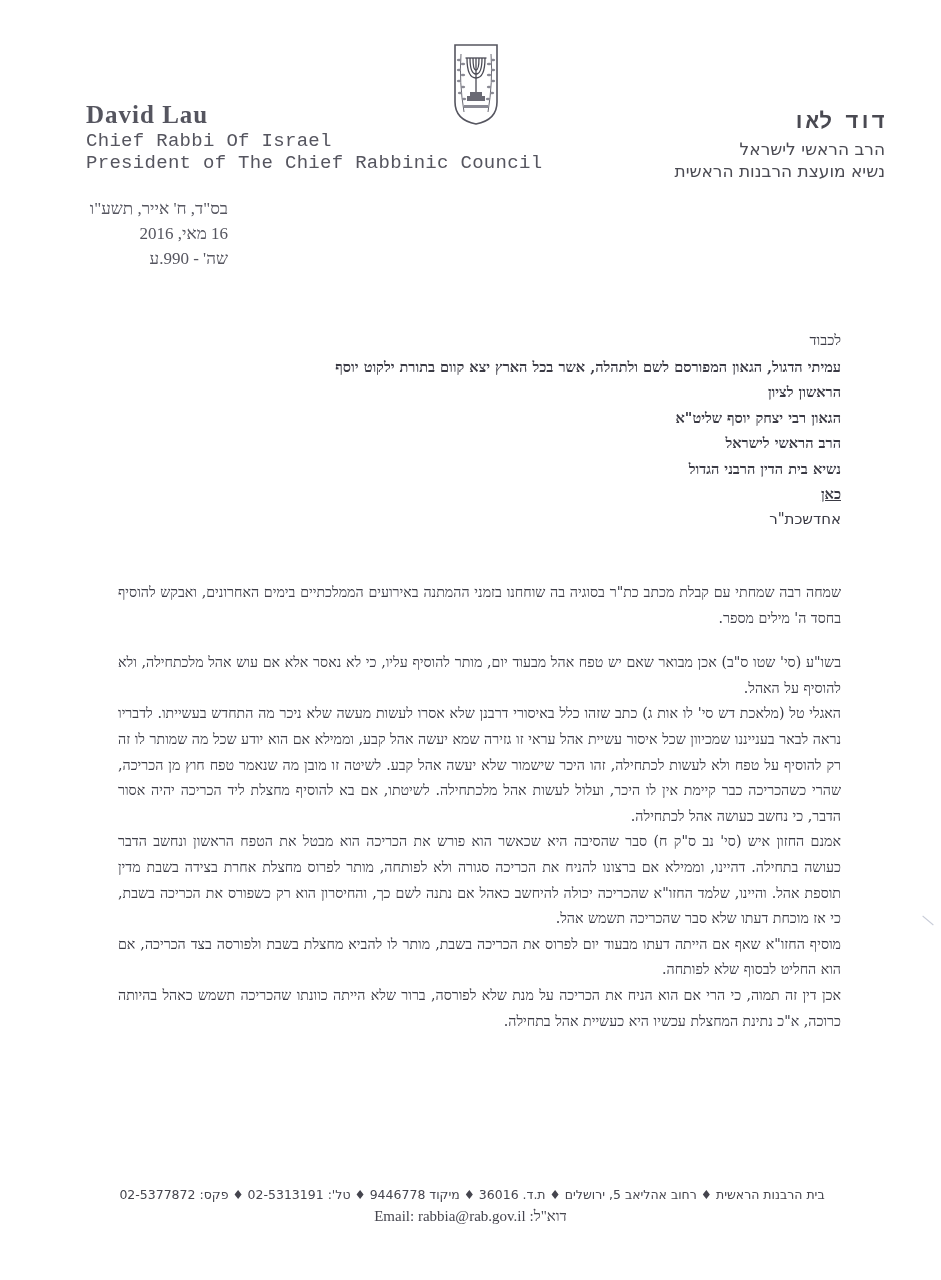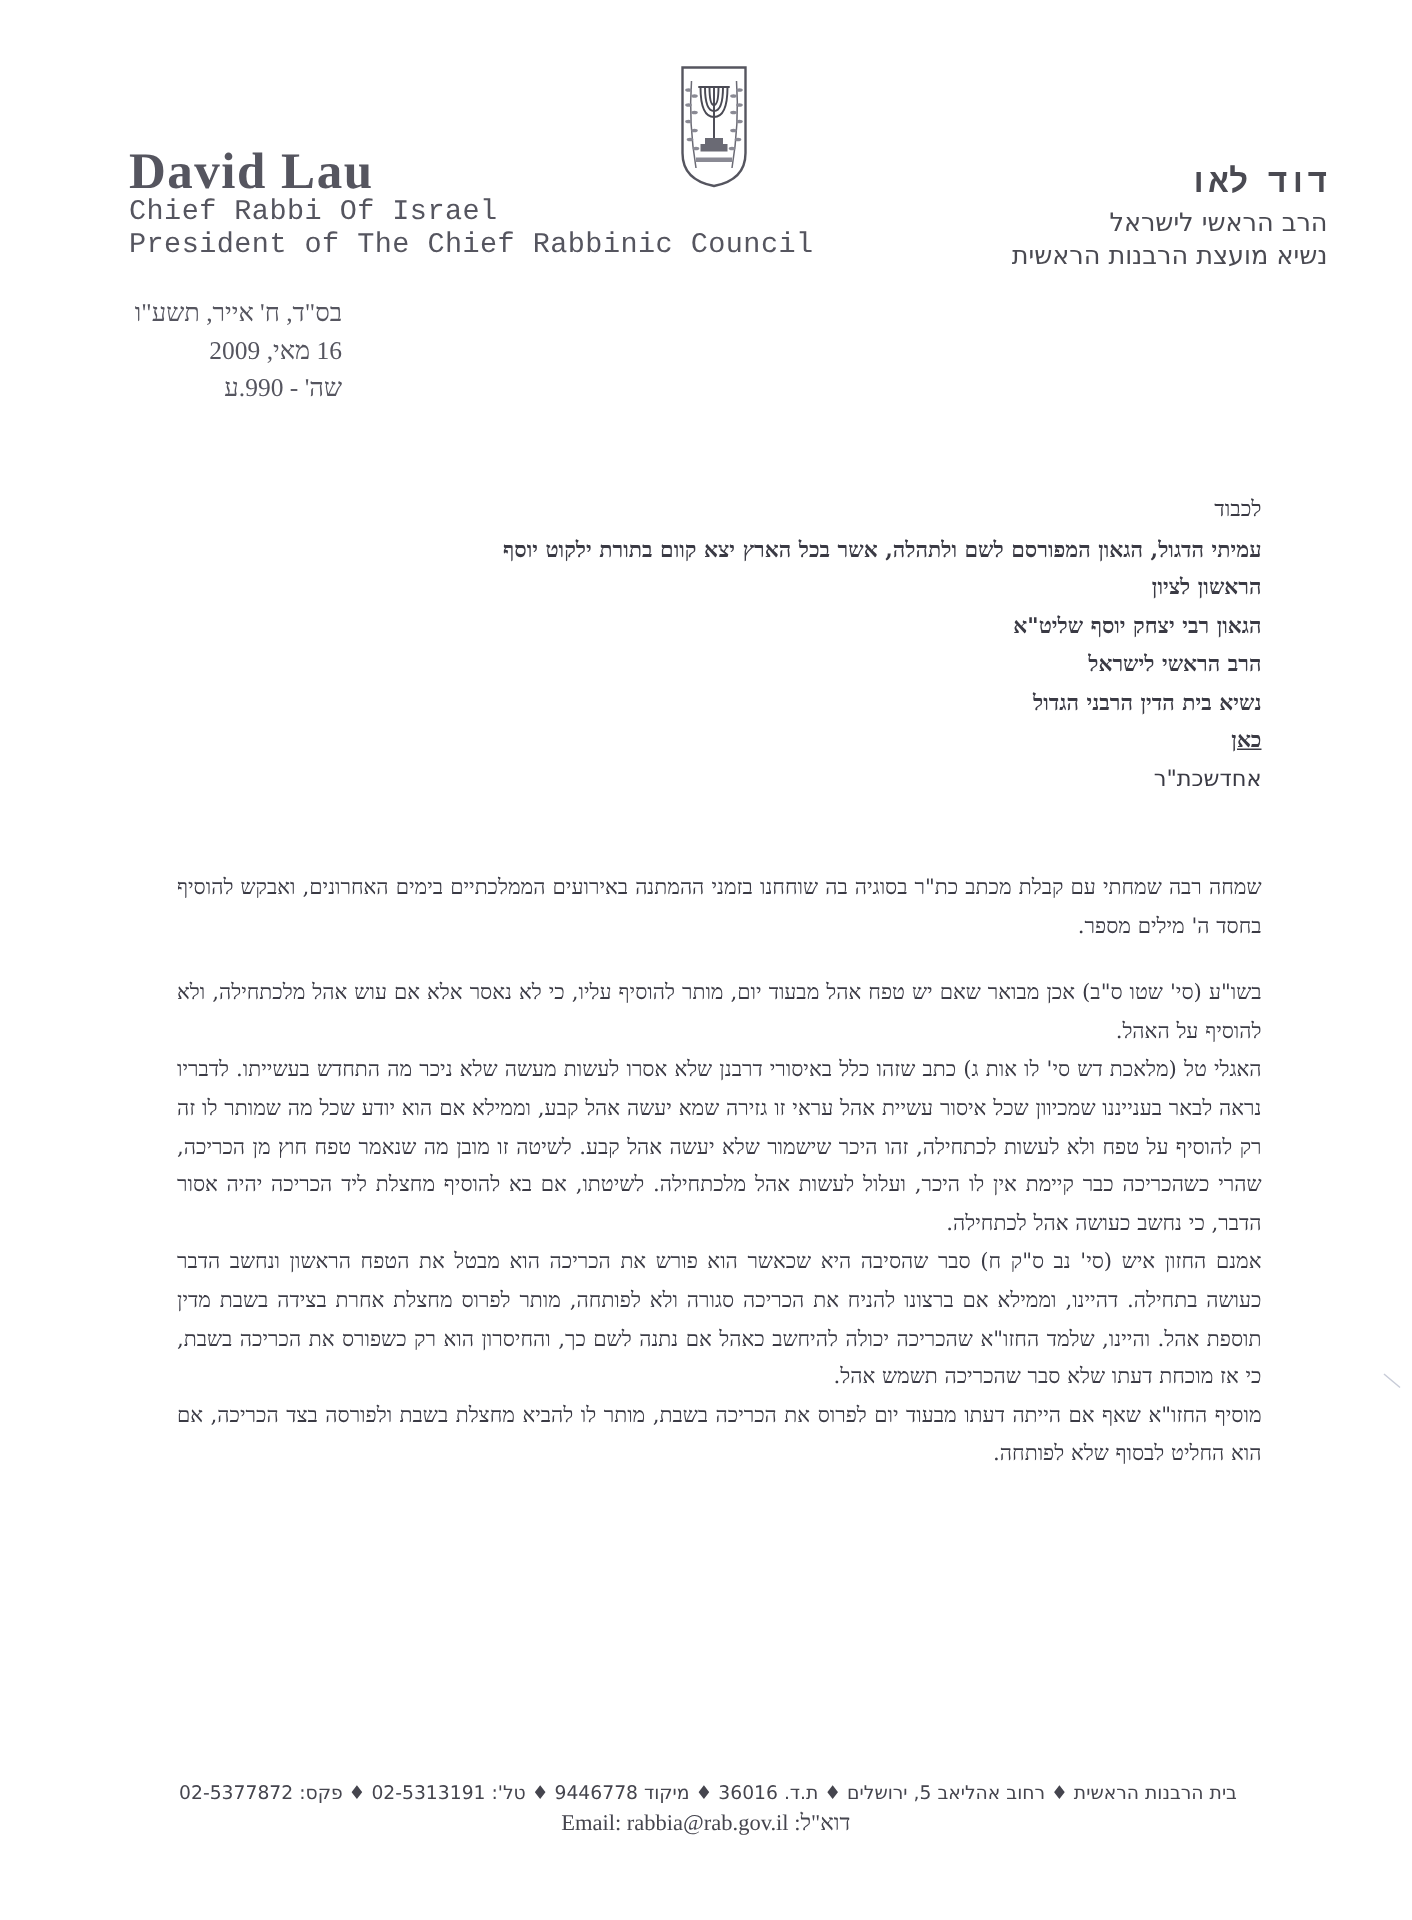--- a/index.html
+++ b/index.html
@@ -2,21 +2,21 @@
 <html><head>
 <meta charset="utf-8">
 <style>
   html, body { margin: 0; padding: 0; }
   body {
     width: 941px; height: 1280px; background: #ffffff; position: relative; overflow: hidden;
     font-family: "DejaVu Serif", "Liberation Serif", serif; color: #3a3a44;
   }
   .abs { position: absolute; }
   .en-block { left: 86px; top: 100px; }
-  .en-name { font-family: "Liberation Serif", serif; font-weight: bold; font-size: 34px; color: #55555f; letter-spacing: 1px; line-height: 30px; }
+  .en-name { font-family: "Liberation Serif", serif; font-weight: bold; font-size: 25px; color: #55555f; letter-spacing: 1px; line-height: 30px; }
   .en-line { font-family: Liberation Mono, monospace; font-size: 19px; color: #55555f; line-height: 22px; letter-spacing: 0.3px; }
   .he-block { right: 56px; top: 108px; direction: rtl; text-align: right; }
   .he-name { font-family: Liberation Mono, monospace; font-weight: bold; font-size: 22px; color: #4a4a52; line-height: 30px; }
   .he-line { font-family: "DejaVu Sans", sans-serif; font-size: 17px; color: #4a4a52; line-height: 22px; }
   .emblem { left: 452px; top: 42px; width: 48px; height: 84px; }
   .date-block { left: 118px; top: 196px; direction: rtl; text-align: right; width: 110px; font-family: "Liberation Serif", serif; font-size: 17px; color: #55555f; line-height: 25px; }
   .date-block div { white-space: nowrap; }
   .recipient { right: 100px; top: 328px; direction: rtl; text-align: right; font-family: "DejaVu Serif", serif; font-weight: bold; font-size: 14.5px; color: #3a3a44; line-height: 25.5px; }
   .recipient .plain { font-weight: normal; }
   .recipient .u { text-decoration: underline; }
@@ -80,21 +80,21 @@
 </div>
 
 <div class="abs he-block">
   <div class="he-name">דוד לאו</div>
   <div class="he-line">הרב הראשי לישראל</div>
   <div class="he-line">נשיא מועצת הרבנות הראשית</div>
 </div>
 
 <div class="abs date-block">
   <div>בס"ד, ח' אייר, תשע"ו</div>
-  <div>16 מאי, 2009</div>
+  <div>16 מאי, 2016</div>
   <div>שה' - 990.ע</div>
 </div>
 
 <div class="abs recipient">
   <div class="plain">לכבוד</div>
   <div>עמיתי הדגול, הגאון המפורסם לשם ולתהלה, אשר בכל הארץ יצא קוום בתורת ילקוט יוסף</div>
   <div>הראשון לציון</div>
   <div>הגאון רבי יצחק יוסף שליט"א</div>
   <div>הרב הראשי לישראל</div>
   <div>נשיא בית הדין הרבני הגדול</div>
@@ -103,20 +103,21 @@
 
 <div class="abs greeting">אחדשכת"ר</div>
 
 <div class="abs body-text" style="top:580px;">
   <p class="para">שמחה רבה שמחתי עם קבלת מכתב כת"ר בסוגיה בה שוחחנו בזמני ההמתנה באירועים הממלכתיים בימים האחרונים, ואבקש להוסיף בחסד ה' מילים מספר.</p>
   <div class="p-gap"></div>
   <p class="para">בשו"ע (סי' שטו ס"ב) אכן מבואר שאם יש טפח אהל מבעוד יום, מותר להוסיף עליו, כי לא נאסר אלא אם עוש אהל מלכתחילה, ולא להוסיף על האהל.</p>
   <p class="para">האגלי טל (מלאכת דש סי' לו אות ג) כתב שזהו כלל באיסורי דרבנן שלא אסרו לעשות מעשה שלא ניכר מה התחדש בעשייתו. לדבריו נראה לבאר בענייננו שמכיוון שכל איסור עשיית אהל עראי זו גזירה שמא יעשה אהל קבע, וממילא אם הוא יודע שכל מה שמותר לו זה רק להוסיף על טפח ולא לעשות לכתחילה, זהו היכר שישמור שלא יעשה אהל קבע. לשיטה זו מובן מה שנאמר טפח חוץ מן הכריכה, שהרי כשהכריכה כבר קיימת אין לו היכר, ועלול לעשות אהל מלכתחילה. לשיטתו, אם בא להוסיף מחצלת ליד הכריכה יהיה אסור הדבר, כי נחשב כעושה אהל לכתחילה.</p>
   <p class="para">אמנם החזון איש (סי' נב ס"ק ח) סבר שהסיבה היא שכאשר הוא פורש את הכריכה הוא מבטל את הטפח הראשון ונחשב הדבר כעושה בתחילה. דהיינו, וממילא אם ברצונו להניח את הכריכה סגורה ולא לפותחה, מותר לפרוס מחצלת אחרת בצידה בשבת מדין תוספת אהל. והיינו, שלמד החזו"א שהכריכה יכולה להיחשב כאהל אם נתנה לשם כך, והחיסרון הוא רק כשפורס את הכריכה בשבת, כי אז מוכחת דעתו שלא סבר שהכריכה תשמש אהל.</p>
   <p class="para">מוסיף החזו"א שאף אם הייתה דעתו מבעוד יום לפרוס את הכריכה בשבת, מותר לו להביא מחצלת בשבת ולפורסה בצד הכריכה, אם הוא החליט לבסוף שלא לפותחה.</p>
+  <p class="para">אכן דין זה תמוה, כי הרי אם הוא הניח את הכריכה על מנת שלא לפורסה, ברור שלא הייתה כוונתו שהכריכה תשמש כאהל בהיותה כרוכה, א"כ נתינת המחצלת עכשיו היא כעשיית אהל בתחילה.</p>
 </div>
 
 <div class="abs scratch"></div>
 
 <div class="abs footer">
   <div class="footer-he">בית הרבנות הראשית ♦ רחוב אהליאב 5, ירושלים ♦ ת.ד. 36016 ♦ מיקוד 9446778 ♦ טל': 02-5313191 ♦ פקס: 02-5377872</div>
   <div class="footer-email">Email: rabbia@rab.gov.il :דוא"ל</div>
 </div>
 
 </body></html>

